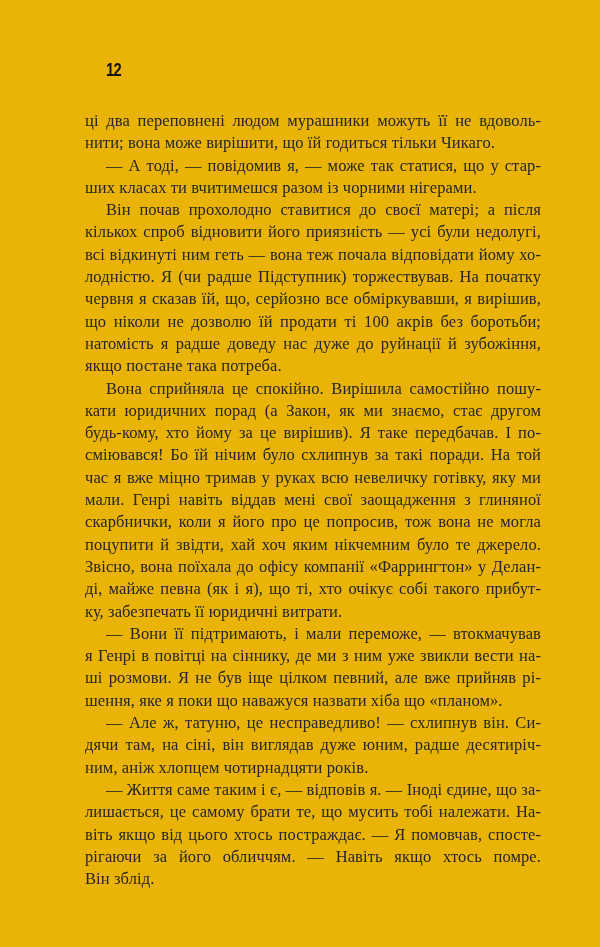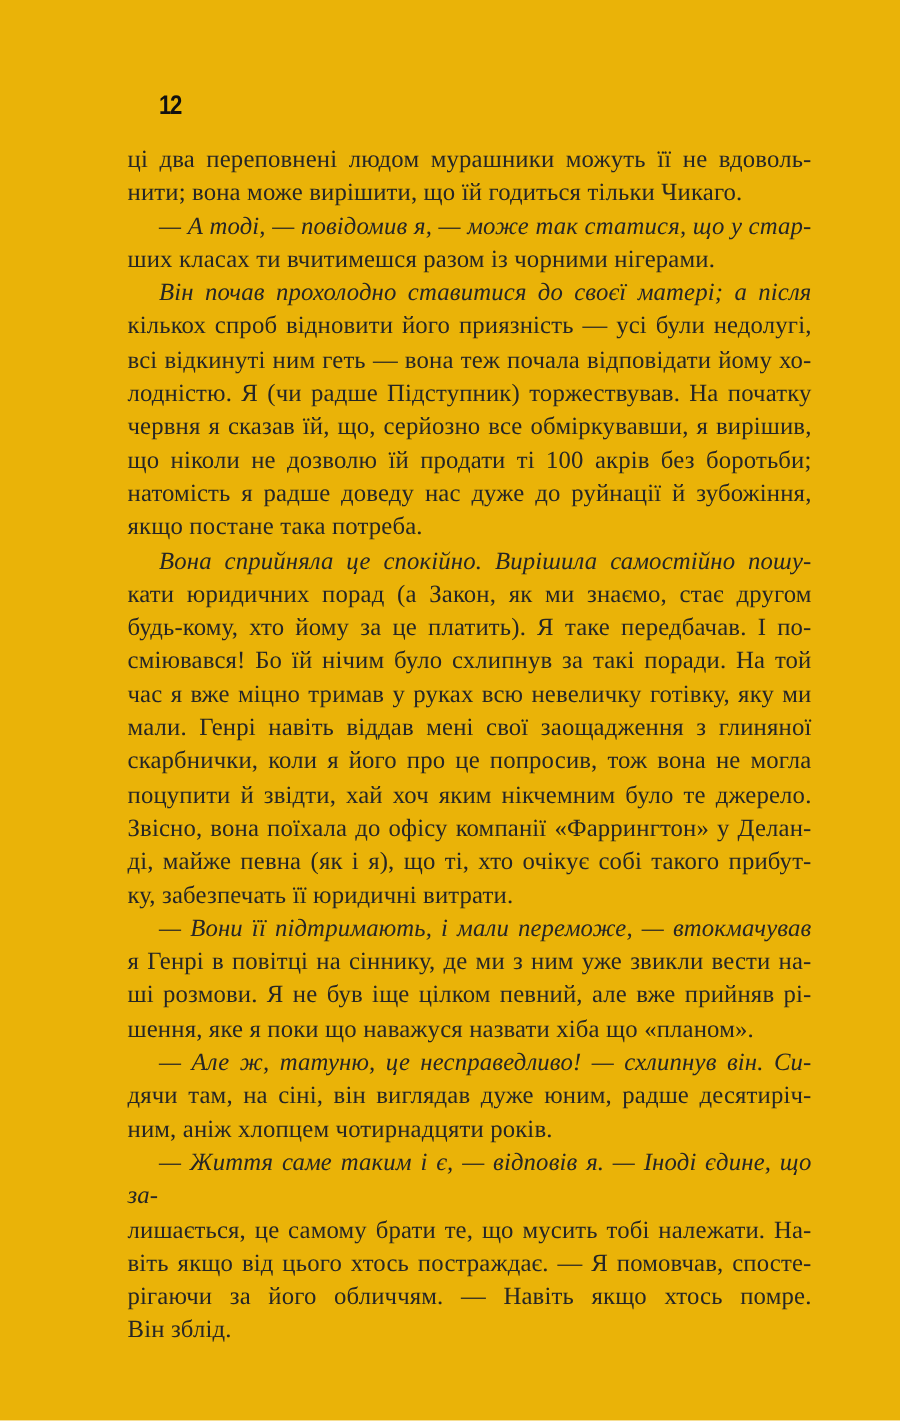--- a/index.html
+++ b/index.html
@@ -24,41 +24,40 @@
     font-weight: 700;
     font-size: 18px;
     color: #111111;
     letter-spacing: -1px;
     transform: scaleX(0.82);
     transform-origin: left top;
   }
   .text-block {
     position: absolute;
     left: 85px;
-    top: 95px;
+    top: 110px;
     width: 456px;
     font-size: 16.5px;
     line-height: 22.3px;
     letter-spacing: 0.1px;
   }
   .para {
     margin: 0;
     padding: 0;
   }
   .line {
     text-align: justify;
     text-align-last: justify;
     white-space: normal;
   }
   .line.last {
     text-align-last: left;
   }
   .line.indent {
     text-indent: 21px;
-    font-style: italic;
   }
 </style>
 </head>
 <body>
 
 <div class="page">
   <div class="page-number">12</div>
   <div class="text-block">
       <div class="para">
         <div class="line">ці два переповнені людом мурашники можуть її не вдоволь-</div>
@@ -74,21 +73,21 @@
         <div class="line">всі відкинуті ним геть — вона теж почала відповідати йому хо-</div>
         <div class="line">лодністю. Я (чи радше Підступник) торжествував. На початку</div>
         <div class="line">червня я сказав їй, що, серйозно все обміркувавши, я вирішив,</div>
         <div class="line">що ніколи не дозволю їй продати ті 100 акрів без боротьби;</div>
         <div class="line">натомість я радше доведу нас дуже до руйнації й зубожіння,</div>
         <div class="line last">якщо постане така потреба.</div>
       </div>
       <div class="para">
         <div class="line indent">Вона сприйняла це спокійно. Вирішила самостійно пошу-</div>
         <div class="line">кати юридичних порад (а Закон, як ми знаємо, стає другом</div>
-        <div class="line">будь-кому, хто йому за це платить). Я таке передбачав. І по-</div>
+        <div class="line">будь-кому, хто йому за це вирішив). Я таке передбачав. І по-</div>
         <div class="line">сміювався! Бо їй нічим було схлипнув за такі поради. На той</div>
         <div class="line">час я вже міцно тримав у руках всю невеличку готівку, яку ми</div>
         <div class="line">мали. Генрі навіть віддав мені свої заощадження з глиняної</div>
         <div class="line">скарбнички, коли я його про це попросив, тож вона не могла</div>
         <div class="line">поцупити й звідти, хай хоч яким нікчемним було те джерело.</div>
         <div class="line">Звісно, вона поїхала до офісу компанії «Фаррингтон» у Делан-</div>
         <div class="line">ді, майже певна (як і я), що ті, хто очікує собі такого прибут-</div>
         <div class="line last">ку, забезпечать її юридичні витрати.</div>
       </div>
       <div class="para">

